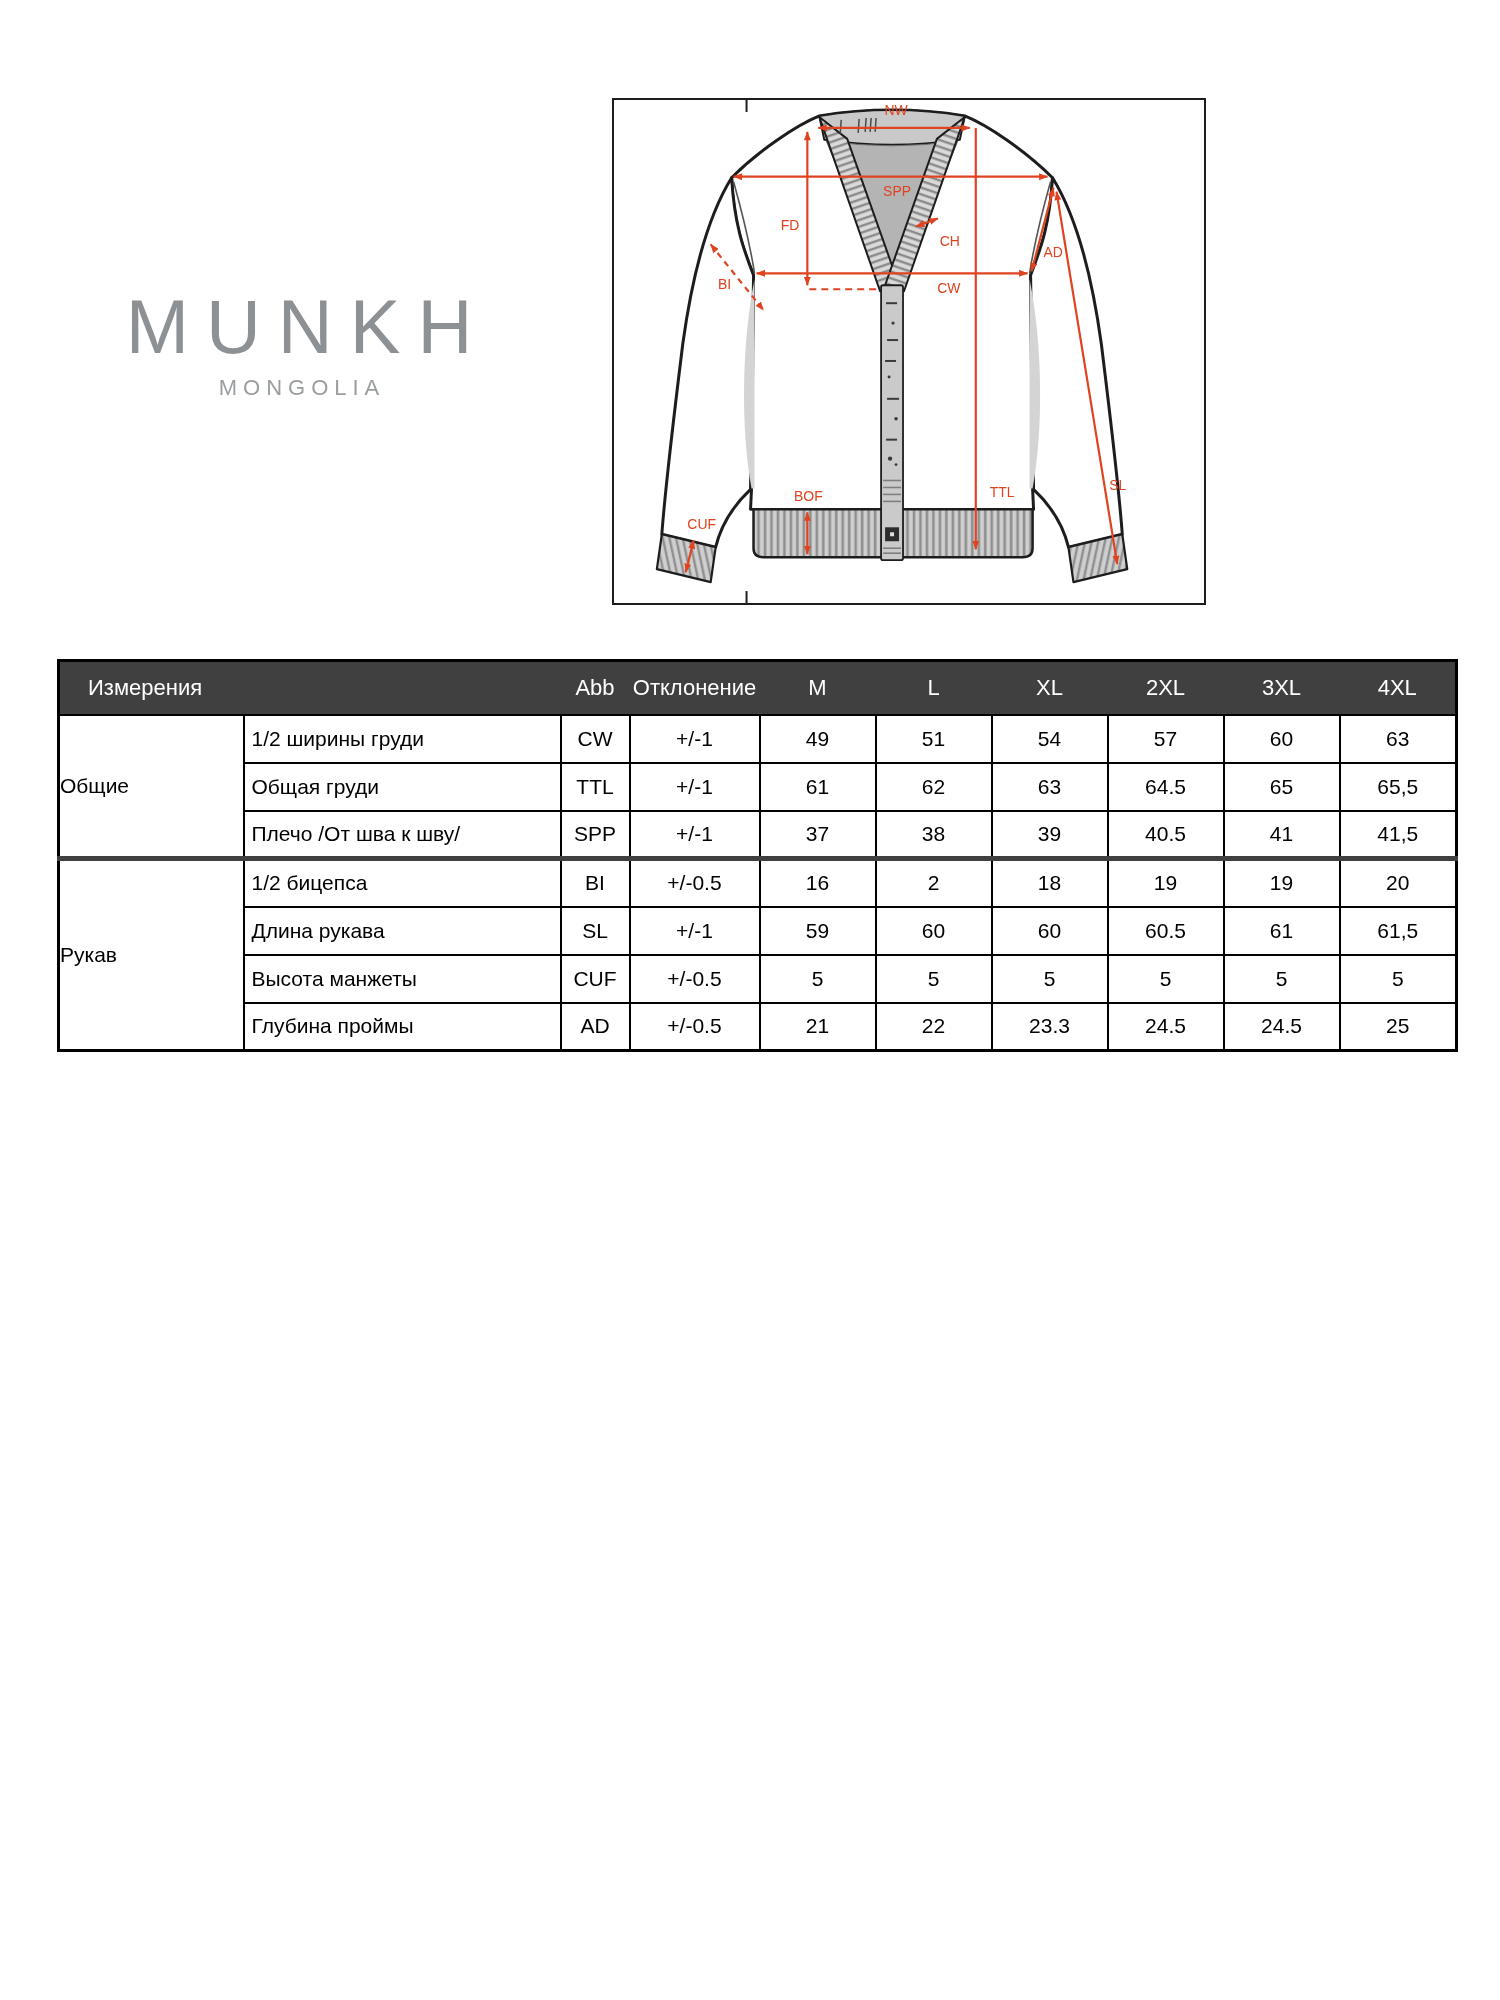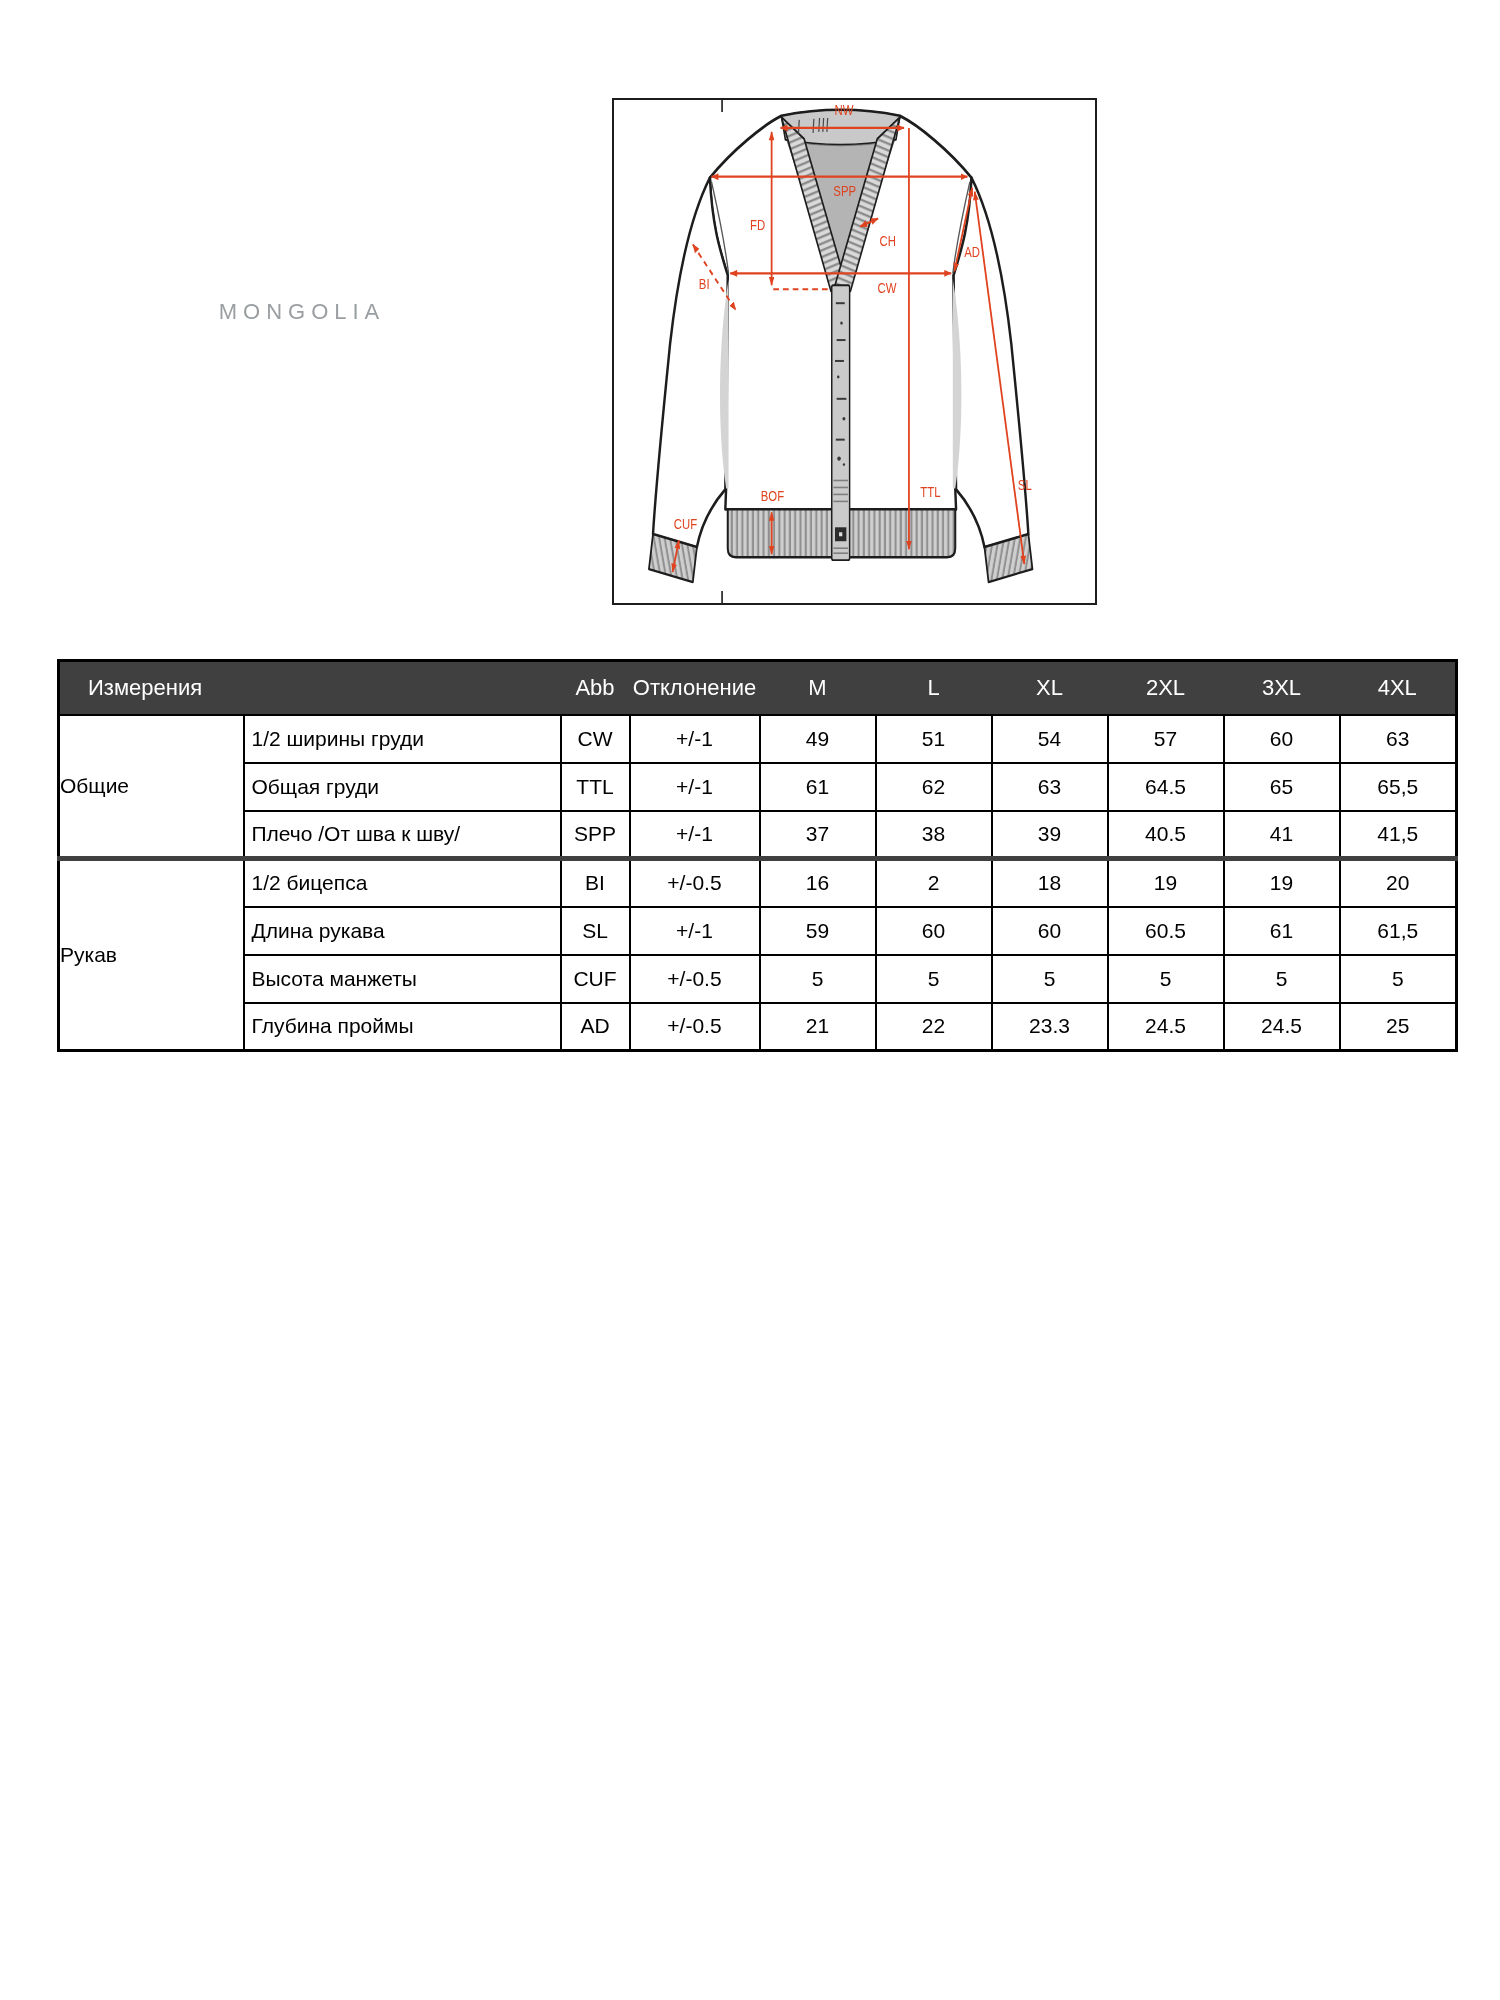--- a/index.html
+++ b/index.html
@@ -18,21 +18,21 @@
     font-size:76px; line-height:76px; letter-spacing:17px; margin-right:-17px;
     font-weight:400; color:#8d9193;
   }
   #logo .subtitle {
     margin-top:10px; font-size:22px; letter-spacing:6px; margin-right:-6px;
     color:#9a9ea0; font-weight:400;
   }
 
   
   #diagram-box {
-    position:absolute; left:612px; top:98px; width:485px; height:507px;
+    position:absolute; left:612px; top:98px; width:594px; height:507px;
     border:2px solid #1d1d1d; background:#fff;
   }
   #diagram-box svg { display:block; width:100%; height:100%; }
   .mlabel { font-family:"Liberation Sans","DejaVu Sans",sans-serif; font-size:14px; }
 
   
   #size-table {
     position:absolute; left:57px; top:659px; width:1398px;
     border-collapse:collapse; table-layout:fixed;
     font-size:21px; color:#000;
@@ -51,20 +51,21 @@
   #size-table td.name { text-align:left; padding-left:7px; }
   #size-table tr.group-sep td { border-top:5px solid #404040; }
   #size-table td.group { text-align:left; }
 </style>
 </head>
 <body>
 
 <div id="page">
 
   <div id="logo">
+    <div class="brand">MUNKH</div>
     <div class="subtitle">MONGOLIA</div>
   </div>
 
   <div id="diagram-box">
     <svg viewBox="0 0 592 505" preserveAspectRatio="none">
       <defs>
         <marker id="mEnd" markerWidth="10" markerHeight="8" refX="8.5" refY="3.5" orient="auto" markerUnits="userSpaceOnUse">
           <path d="M0,0 L9,3.5 L0,7 Z" fill="#e0431f"></path>
         </marker>
         <marker id="mStart" markerWidth="10" markerHeight="8" refX="0.5" refY="3.5" orient="auto" markerUnits="userSpaceOnUse">

